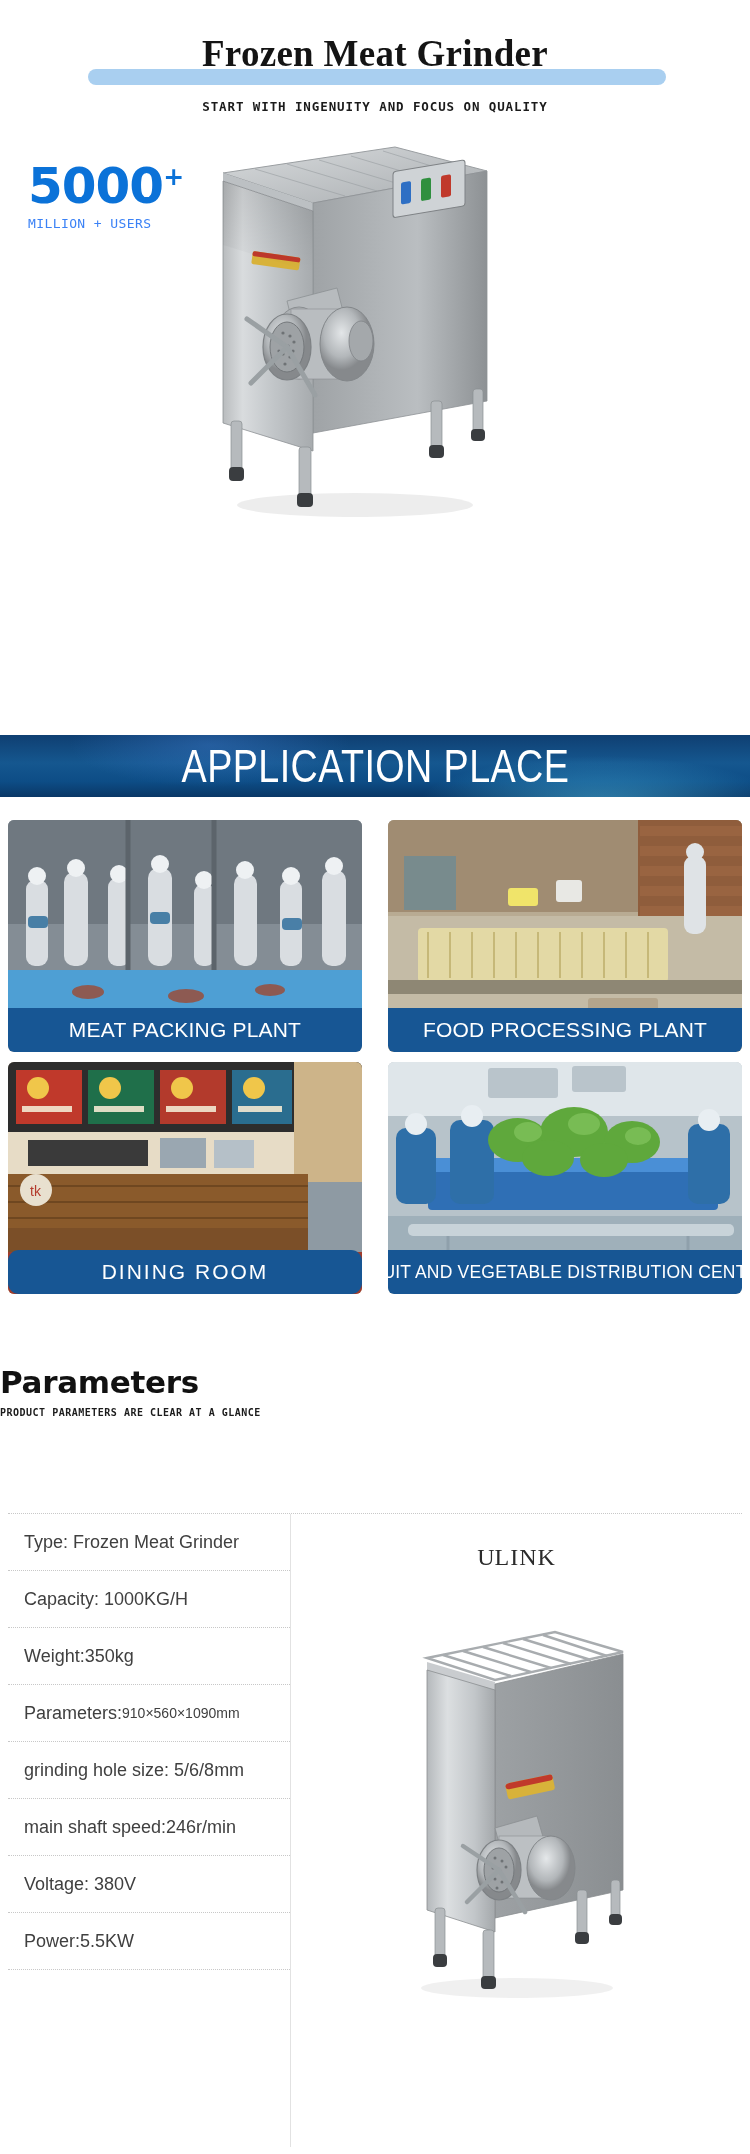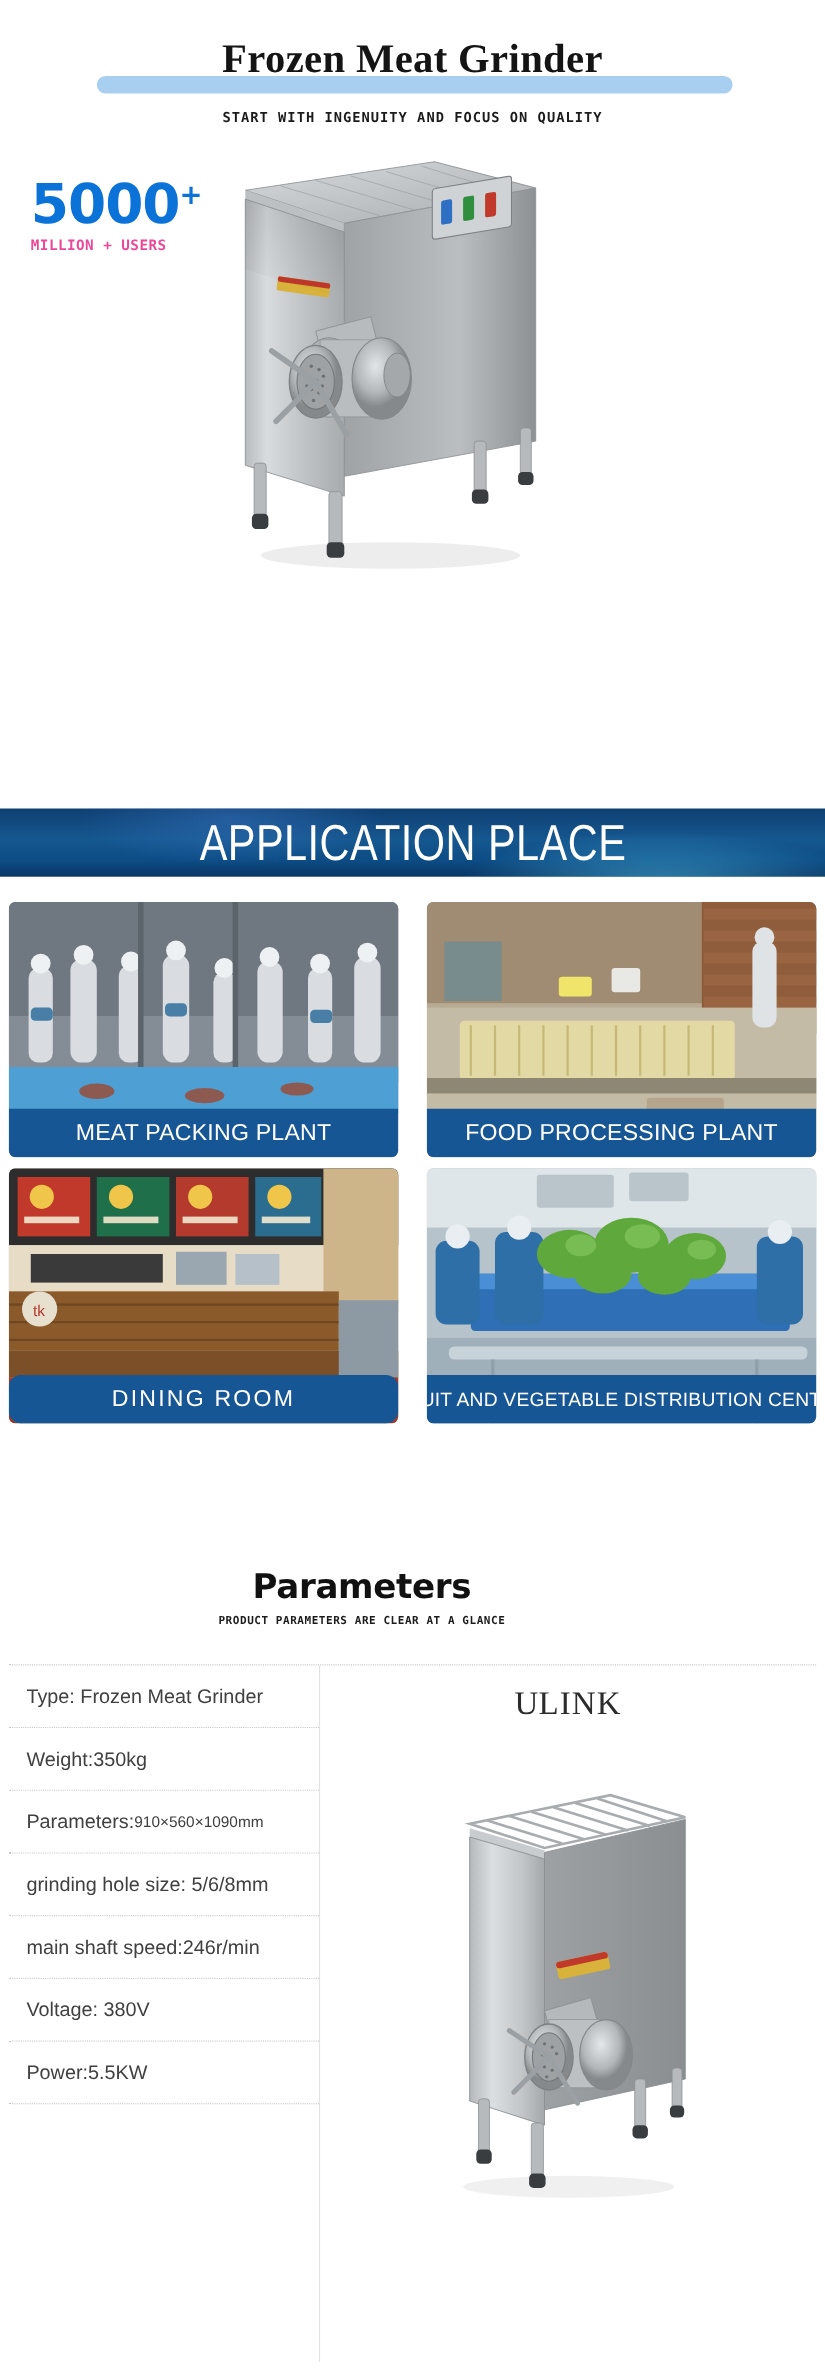--- a/index.html
+++ b/index.html
@@ -60,22 +60,22 @@
   .badge-plus {
     font-size: 25px;
     font-weight: bold;
     vertical-align: super;
     line-height: 1;
     color: #0b72d8;
   }
   .badge-caption {
     font-family: "DejaVu Sans Mono", monospace;
     font-size: 13px;
-    font-weight: bold;
-    color: #ec4899;
+    font-weight: normal;
+    color: #3b82f6;
     letter-spacing: 0.4px;
     margin-top: 2px;
   }
 
   
   .machine { position: absolute; left: 195px; top: 105px; width: 320px; height: 400px; }
 
   
   .app-banner {
     position: absolute;
@@ -120,21 +120,21 @@
     font-size: 21px;
     letter-spacing: 0.2px;
     border-bottom-left-radius: 6px;
     border-bottom-right-radius: 6px;
     white-space: nowrap;
   }
   .tile-label.small { font-size: 17.5px; }
   .tile-label.spaced { letter-spacing: 2px; border-radius: 11px; }
 
   
-  .params-head { position: absolute; left: 0; top: 1425px; width: 658px; text-align: center; }
+  .params-head { position: absolute; left: 0; top: 1364px; width: 658px; }
   .params-title {
     font-family: "DejaVu Sans", sans-serif;
     font-size: 31px;
     font-weight: bold;
     color: #111;
     letter-spacing: -0.3px;
   }
   .params-subtitle {
     font-family: "DejaVu Sans Mono", monospace;
     font-size: 10px;
@@ -167,24 +167,24 @@
   }
   .spec-row .val-small { font-size: 14px; }
   .spec-visual {
     flex: 1;
     position: relative;
     padding-top: 10px;
   }
   .brand-logo {
     text-align: center;
     font-family: "Liberation Serif", serif;
-    font-size: 30px;
+    font-size: 24px;
     letter-spacing: 1px;
     color: #2b2b2b;
-    margin-top: 8px;
+    margin-top: 20px;
     position: relative;
   }
   .brand-logo .u { letter-spacing: 0px; }
   .machine2 { position: absolute; left: 50%; transform: translateX(-50%); top: 78px; width: 260px; height: 420px; }
 </style>
 </head>
 <body>
 
 <section class="hero">
 
@@ -505,20 +505,23 @@
   <div class="params-subtitle">PRODUCT PARAMETERS ARE CLEAR AT A GLANCE</div>
 </div>
 
 <div class="spec-wrap">
 
   <div class="spec-list">
     <div class="spec-row">
       <span>Type: Frozen Meat Grinder</span>
     </div>
     <div class="spec-row">
+      <span>Capacity: 1000KG/H</span>
+    </div>
+    <div class="spec-row">
       <span>Weight:350kg</span>
     </div>
     <div class="spec-row">
       <span>Parameters: </span>
         <span class="val-small">910×560×1090mm</span>
     </div>
     <div class="spec-row">
       <span>grinding hole size: 5/6/8mm</span>
     </div>
     <div class="spec-row">

